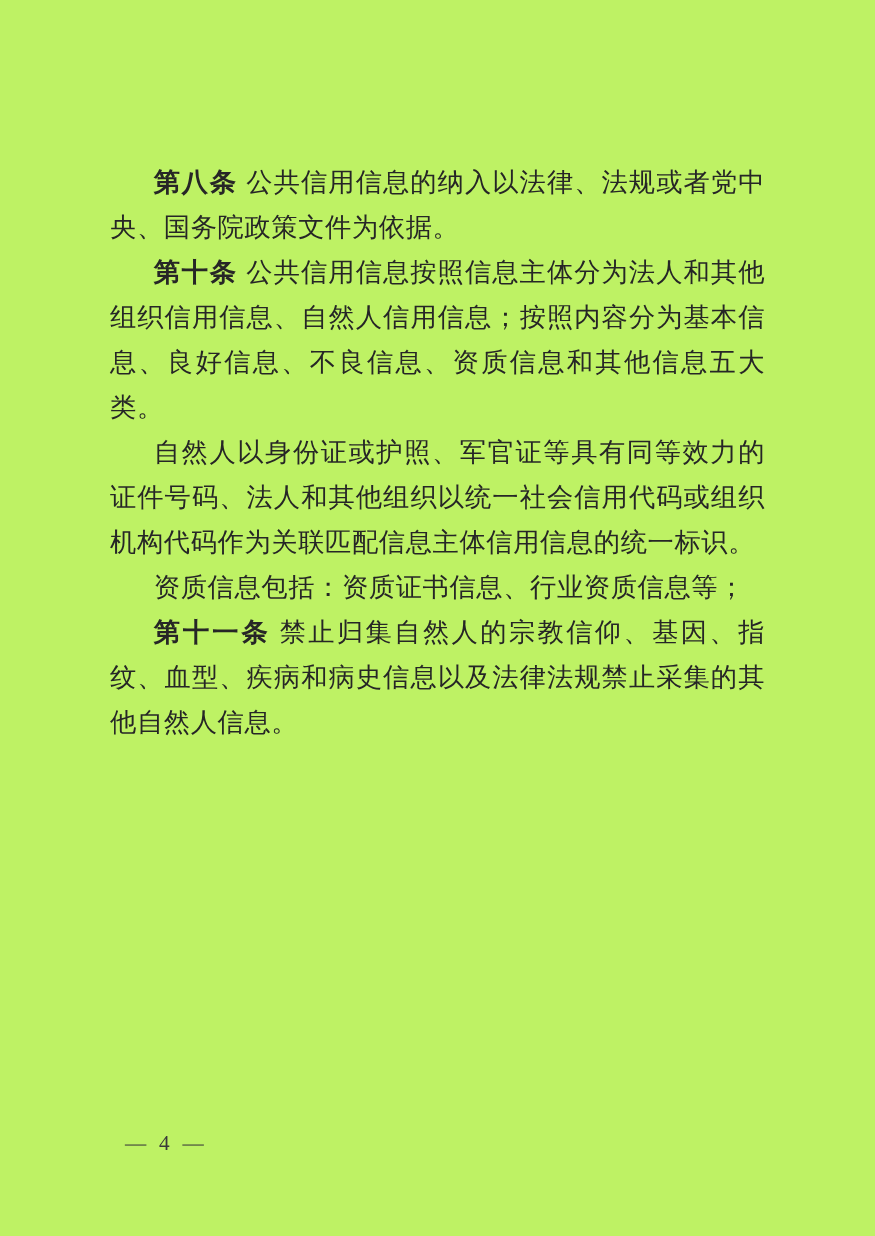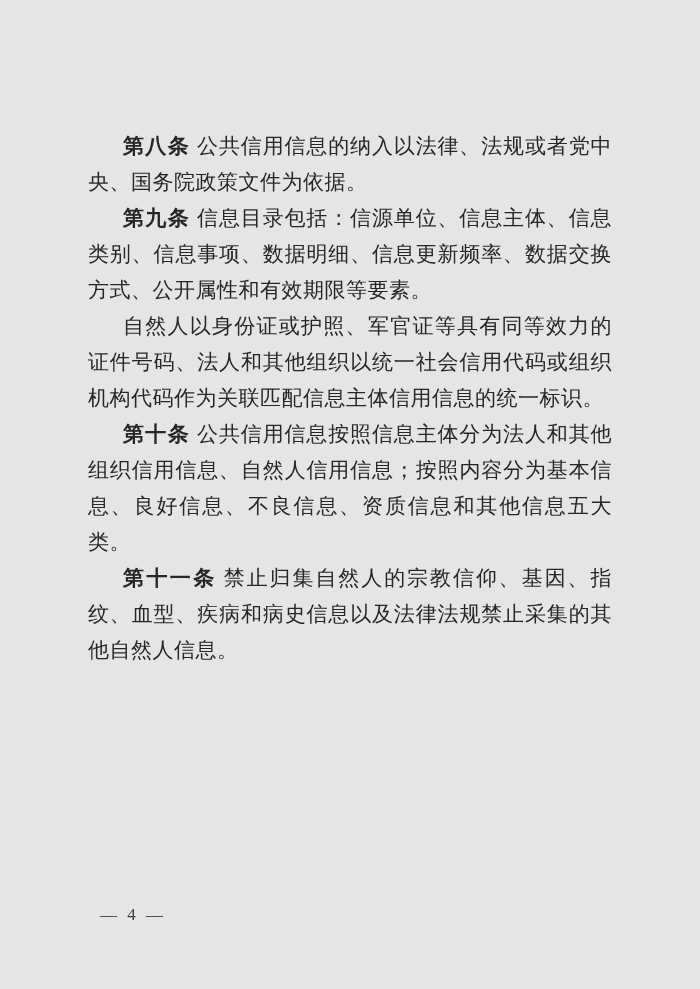--- a/index.html
+++ b/index.html
@@ -4,21 +4,21 @@
 <style>
   html, body {
     margin: 0;
     padding: 0;
     background: #ffffff;
   }
   .doc-page {
     position: relative;
     width: 700px;
     height: 989px;
-    background: #e5e5e5;
+    background: #bef264;
     overflow: hidden;
     font-family: "Liberation Serif", "DejaVu Serif", serif;
   }
   .doc-body {
     position: absolute;
     left: 88px;
     right: 88px;
     top: 128px;
     color: #262626;
     font-size: 21px;
@@ -46,29 +46,29 @@
   }
 </style>
 </head>
 <body>
 
 <div class="doc-page">
   <div class="doc-body">
 
     <p class="para"><span class="term">第八条</span><span>公共信用信息的纳入以法律、法规或者党中央、国务院政策文件为依据。</span></p>
 
-    <p class="para"><span class="term">第九条</span><span>信息目录包括：信源单位、信息主体、信息类别、信息事项、数据明细、信息更新频率、数据交换方式、公开属性和有效期限等要素。</span></p>
+
+    <p class="para"><span class="term">第十条</span><span>公共信用信息按照信息主体分为法人和其他组织信用信息、自然人信用信息；按照内容分为基本信息、良好信息、不良信息、资质信息和其他信息五大类。</span></p>
 
     <p class="para"><span>自然人以身份证或护照、军官证等具有同等效力的证件号码、法人和其他组织以统一社会信用代码或组织机构代码作为关联匹配信息主体信用信息的统一标识。</span></p>
-
-    <p class="para"><span class="term">第十条</span><span>公共信用信息按照信息主体分为法人和其他组织信用信息、自然人信用信息；按照内容分为基本信息、良好信息、不良信息、资质信息和其他信息五大类。</span></p>
 
 
 
 
+    <p class="para"><span>资质信息包括：资质证书信息、行业资质信息等；</span></p>
 
 
     <p class="para"><span class="term">第十一条</span><span>禁止归集自然人的宗教信仰、基因、指纹、血型、疾病和病史信息以及法律法规禁止采集的其他自然人信息。</span></p>
 
   </div>
 
   <div class="page-footer">— 4 —</div>
 </div>
 
 </body></html>

